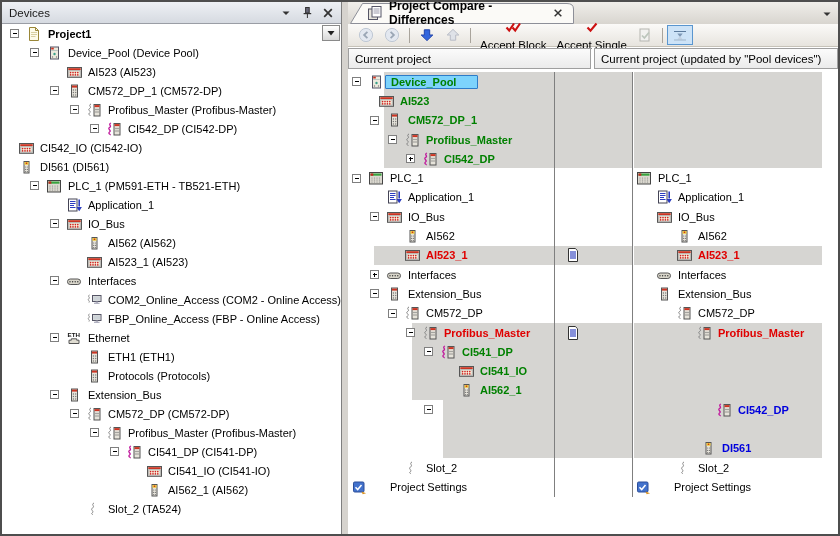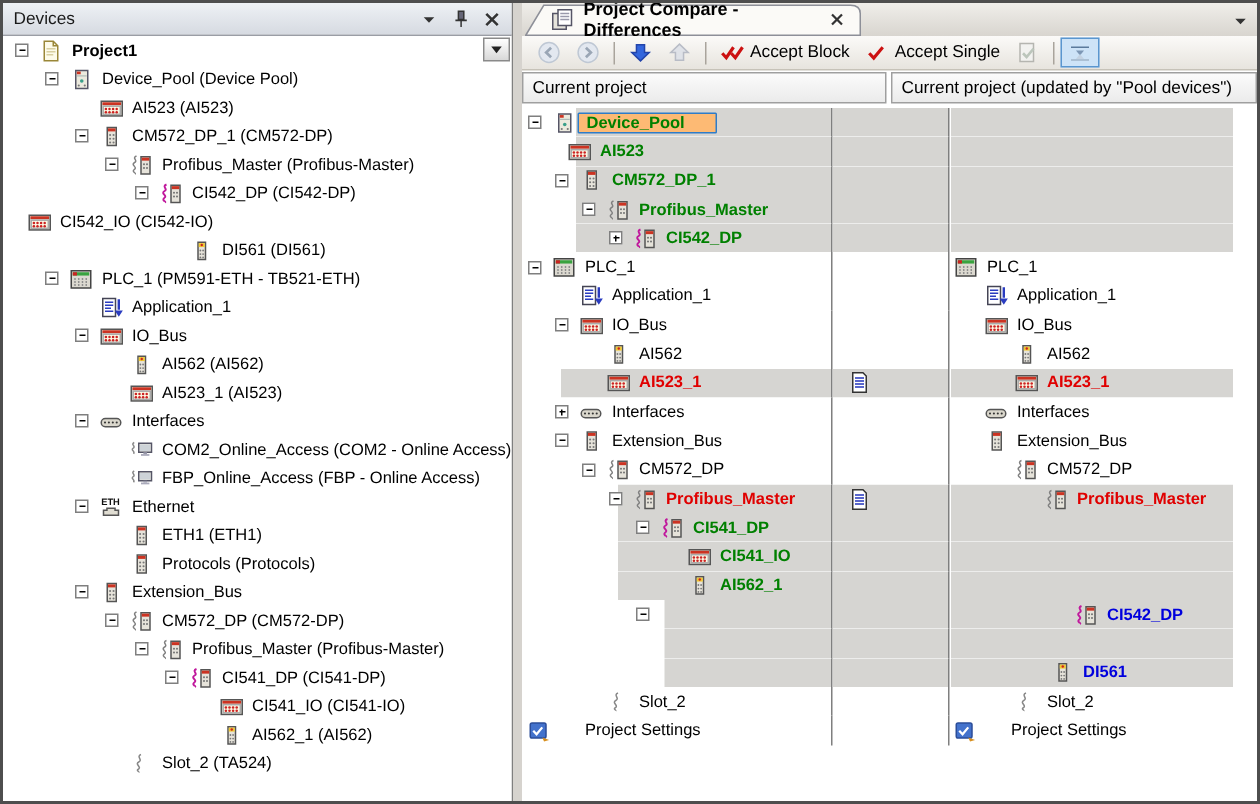--- a/index.html
+++ b/index.html
@@ -23,34 +23,34 @@
   .exp::before{content:"";position:absolute;left:1.5px;top:3px;width:4px;height:1px;background:#000;}
   .exp.plus::after{content:"";position:absolute;left:3px;top:1.5px;width:1px;height:4px;background:#000;}
   .exp.hid{visibility:hidden;border:none;}
   .exp.hid::before{display:none;}
   .icon{width:16px;height:16px;flex:none;margin-right:4px;display:inline-flex;align-items:center;justify-content:center;}
   .lbl{padding:0 2px;}
   .it{font-weight:700;}
   .cls-g{color:var(--c-green);font-weight:700;}
   .cls-r{color:var(--c-red);font-weight:700;}
   .cls-b{color:var(--c-blue);font-weight:700;}
-  .sel{border:1px solid var(--c-selb);background:#fdba74;padding:0 19px 0 3px;margin-left:-3px;border-radius:1px;}
+  .sel{border:1px solid var(--c-selb);background:#7dd3fc;padding:0 19px 0 3px;margin-left:-3px;border-radius:1px;}
   
   .cmp-panel{position:absolute;left:346px;top:0;right:0;height:532px;background:#fff;}
   .tabbar{position:absolute;top:0;left:0;right:0;height:22px;background:linear-gradient(#f0eeea,#d8d5cf);}
   .tab{position:absolute;left:2px;top:0;width:224px;height:22px;}
   .tab .in{position:absolute;inset:0;display:flex;align-items:center;padding-left:17px;gap:6px;
        font-size:12px;font-weight:700;}
   .tab-close{margin-left:auto;margin-right:9px;width:14px;height:14px;display:inline-flex;align-items:center;justify-content:center;}
   .tab-caret{position:absolute;right:5px;top:4px;width:14px;height:14px;}
   .cmp-toolbar{position:absolute;top:22px;left:0;right:0;height:23px;box-sizing:border-box;
        background:linear-gradient(#fbfaf8,#e7e4de);border-bottom:1px solid #c6c2b8;
        display:flex;align-items:center;padding-left:5px;font-size:11.5px;}
   .tbb{height:20px;min-width:22px;box-sizing:border-box;display:inline-flex;align-items:center;justify-content:center;
-       gap:4px;padding:0 4px;border:1px solid transparent;}
+       gap:4px;padding:0 4px;border:1px solid transparent;flex-direction:column;}
   .tbb.active{background:#cde3f7;border-color:#5a96cf;}
   .tbsep{width:1px;height:15px;background:#a9a49c;margin:0 4px;flex:none;}
   .cmp-headers{position:absolute;top:46px;left:0;right:0;height:21px;font-size:11.5px;}
   .hcell{position:absolute;top:0;height:21px;box-sizing:border-box;background:linear-gradient(#fbfbfb,#ebebeb);
        border:1px solid #9f9f9f;display:flex;align-items:center;padding:0 6px;white-space:nowrap;overflow:hidden;}
   .h1{left:0;width:243px;}
   .h2{left:246px;right:0;}
   .cmp-body{position:absolute;top:70px;left:0;right:0;bottom:0;background:#fff;overflow:hidden;}
   .cmp-row{display:flex;height:19.3px;}
   .cell{position:relative;display:flex;align-items:center;white-space:nowrap;overflow:hidden;box-sizing:border-box;}
@@ -198,21 +198,21 @@
                   <circle cx="11.8" cy="8.6" r="0.85"></circle>
                   <circle cx="4.6" cy="10.8" r="0.85"></circle>
                   <circle cx="7" cy="10.8" r="0.85"></circle>
                   <circle cx="9.4" cy="10.8" r="0.85"></circle>
                   <circle cx="11.8" cy="10.8" r="0.85"></circle>
                 </g>
               </svg>
             </span>
             <span class="lbl">CI542_IO (CI542-IO)</span>
           </div>
-          <div class="trow" style="padding-left:108px">
+          <div class="trow" style="">
             <span class="exp hid"></span>
             <span class="icon">
               <svg width="16" height="16" viewBox="0 0 16 16">
                 <rect x="6" y="2.5" width="5" height="11.5" fill="#e6e3da" stroke="#555"></rect>
                 <rect x="6.5" y="3.1" width="4" height="2.6" fill="#f0c830"></rect>
                 <circle cx="8.5" cy="4.3" r="0.8" fill="#cc2222"></circle>
                 <circle cx="7.6" cy="8" r="0.6" fill="#777"></circle>
                 <circle cx="9.4" cy="8" r="0.6" fill="#777"></circle>
                 <circle cx="7.6" cy="10.4" r="0.6" fill="#777"></circle>
                 <circle cx="9.4" cy="10.4" r="0.6" fill="#777"></circle>

